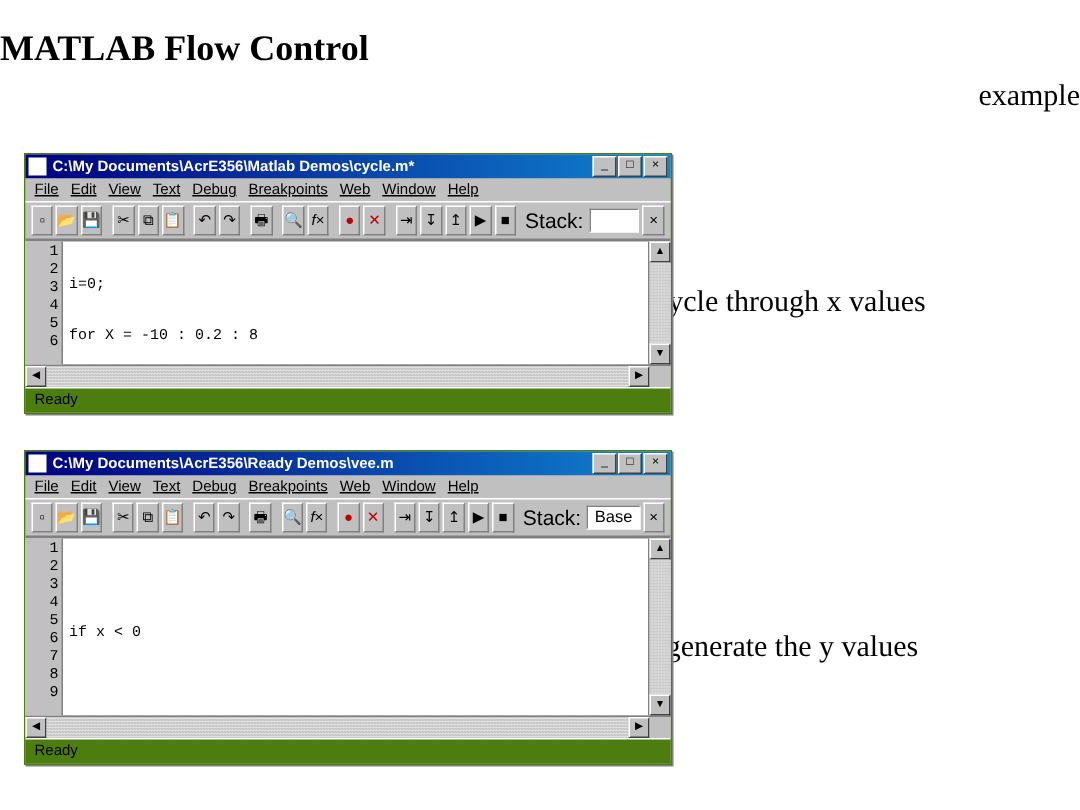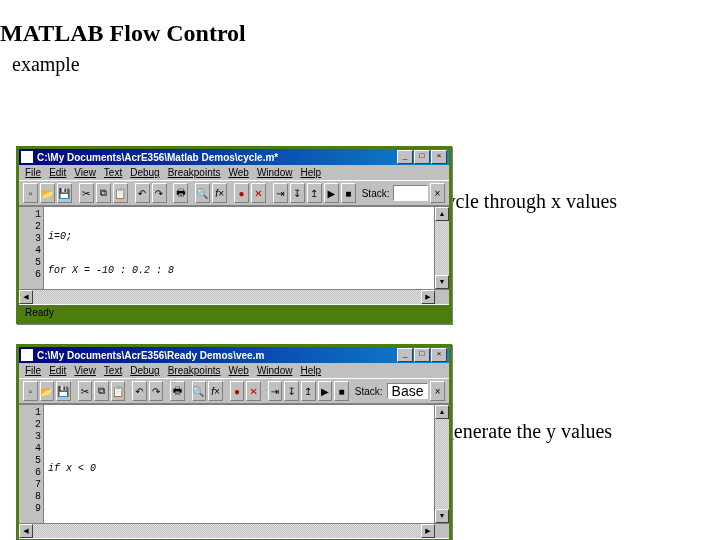--- a/index.html
+++ b/index.html
@@ -11,40 +11,39 @@
     font-family: "Times New Roman", serif;
     position: relative;
     overflow: hidden;
   }
   .slide-title {
     font-size: 24px;
     font-weight: bold;
     margin-top: 20px;
   }
   .slide-sub {
-    text-align: left;
+    text-align: right;
     font-size: 20px;
     margin-top: 6px;
     padding-left: 12px;
   }
   .annot {
     position: absolute;
     font-size: 20px;
   }
   
   .win {
     position: absolute;
     left: 16px;
     width: 430px;
     background: #c0c0c0;
-    border: 3px solid #4d7c0f;
+    border: 1px solid #4d7c0f;
     box-shadow: 1px 1px 0 #808080;
     font-family: "MS Sans Serif", Arial, sans-serif;
     font-size: 10px;
-    margin-top: 44px;
   }
   .titlebar {
     display: flex;
     align-items: center;
     height: 16px;
     background: linear-gradient(to right, #000080, #1084d0);
     color: #fff;
     padding: 0 2px;
   }
   .titlebar .tico {
@@ -88,28 +87,28 @@
     width: 18px; height: 18px;
     background: #c0c0c0;
     border: 1px solid #fff;
     border-right-color: #808080;
     border-bottom-color: #808080;
     display: flex; align-items: center; justify-content: center;
     font-size: 10px;
   }
   .tb-sep { width: 4px; }
   .tb-spacer { flex: 1; }
-  .stacklbl { font-size: 10px; color: #000; margin: 0 2px; }
+  .stacklbl { font-size: 14px; color: #000; margin: 0 2px; }
   .stackbox {
     width: 34px; height: 14px;
     background: #fff;
     border: 1px solid #808080;
     border-right-color: #fff;
     border-bottom-color: #fff;
-    font-size: 14px;
+    font-size: 11px;
     padding: 0 4px;
     line-height: 14px;
   }
   .editor-wrap {
     display: flex;
     background: #fff;
     height: var(--edh);
     border-top: 1px solid #808080;
   }
   .gutter {
@@ -125,21 +124,21 @@
   .gutter div { height: 12px; line-height: 12px; }
   .code {
     flex: 1;
     padding: 2px 4px 0 4px;
     font-family: "Courier New", monospace;
     font-size: 10px;
     color: #000;
     white-space: pre;
     overflow: hidden;
   }
-  .code div { height: 12px; line-height: 12px; font-style: italic; }
+  .code div { height: 12px; line-height: 12px; }
   .scroll-v {
     width: 14px;
     background: #c0c0c0;
     border-left: 1px solid #808080;
     display: flex; flex-direction: column;
   }
   .scroll-v .arr, .scroll-h .arr {
     width: 14px; height: 14px;
     background: #c0c0c0;
     border: 1px solid #fff;

